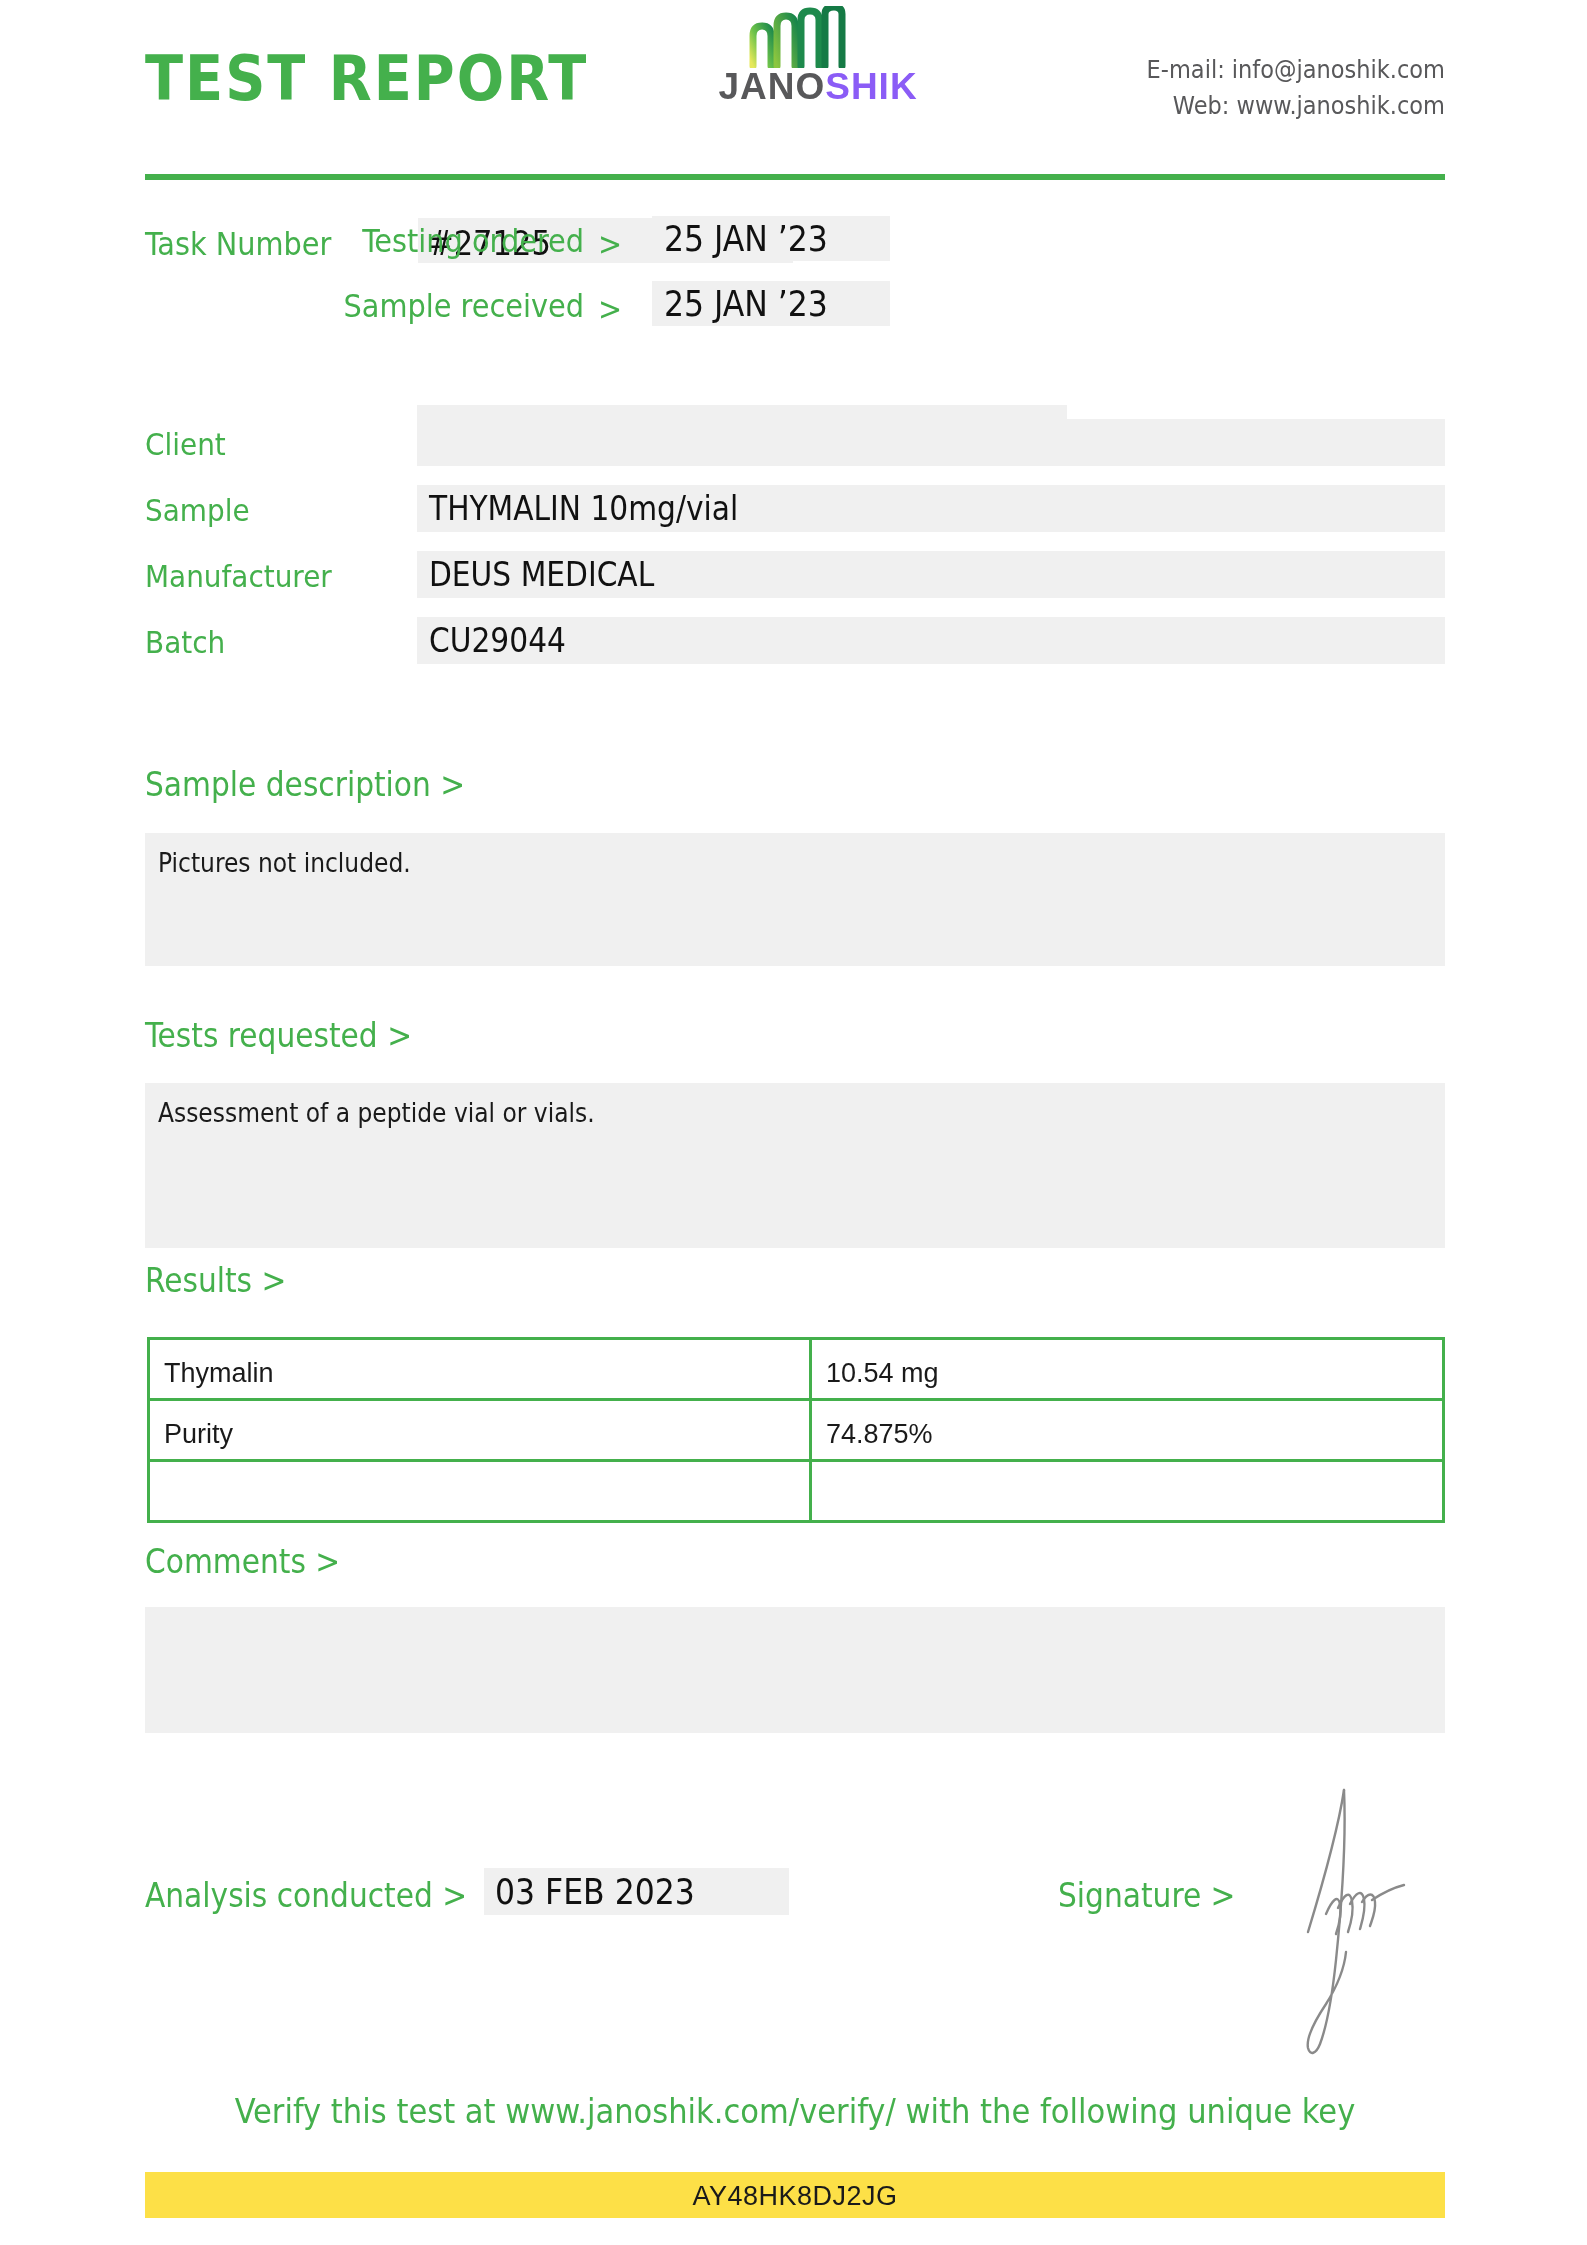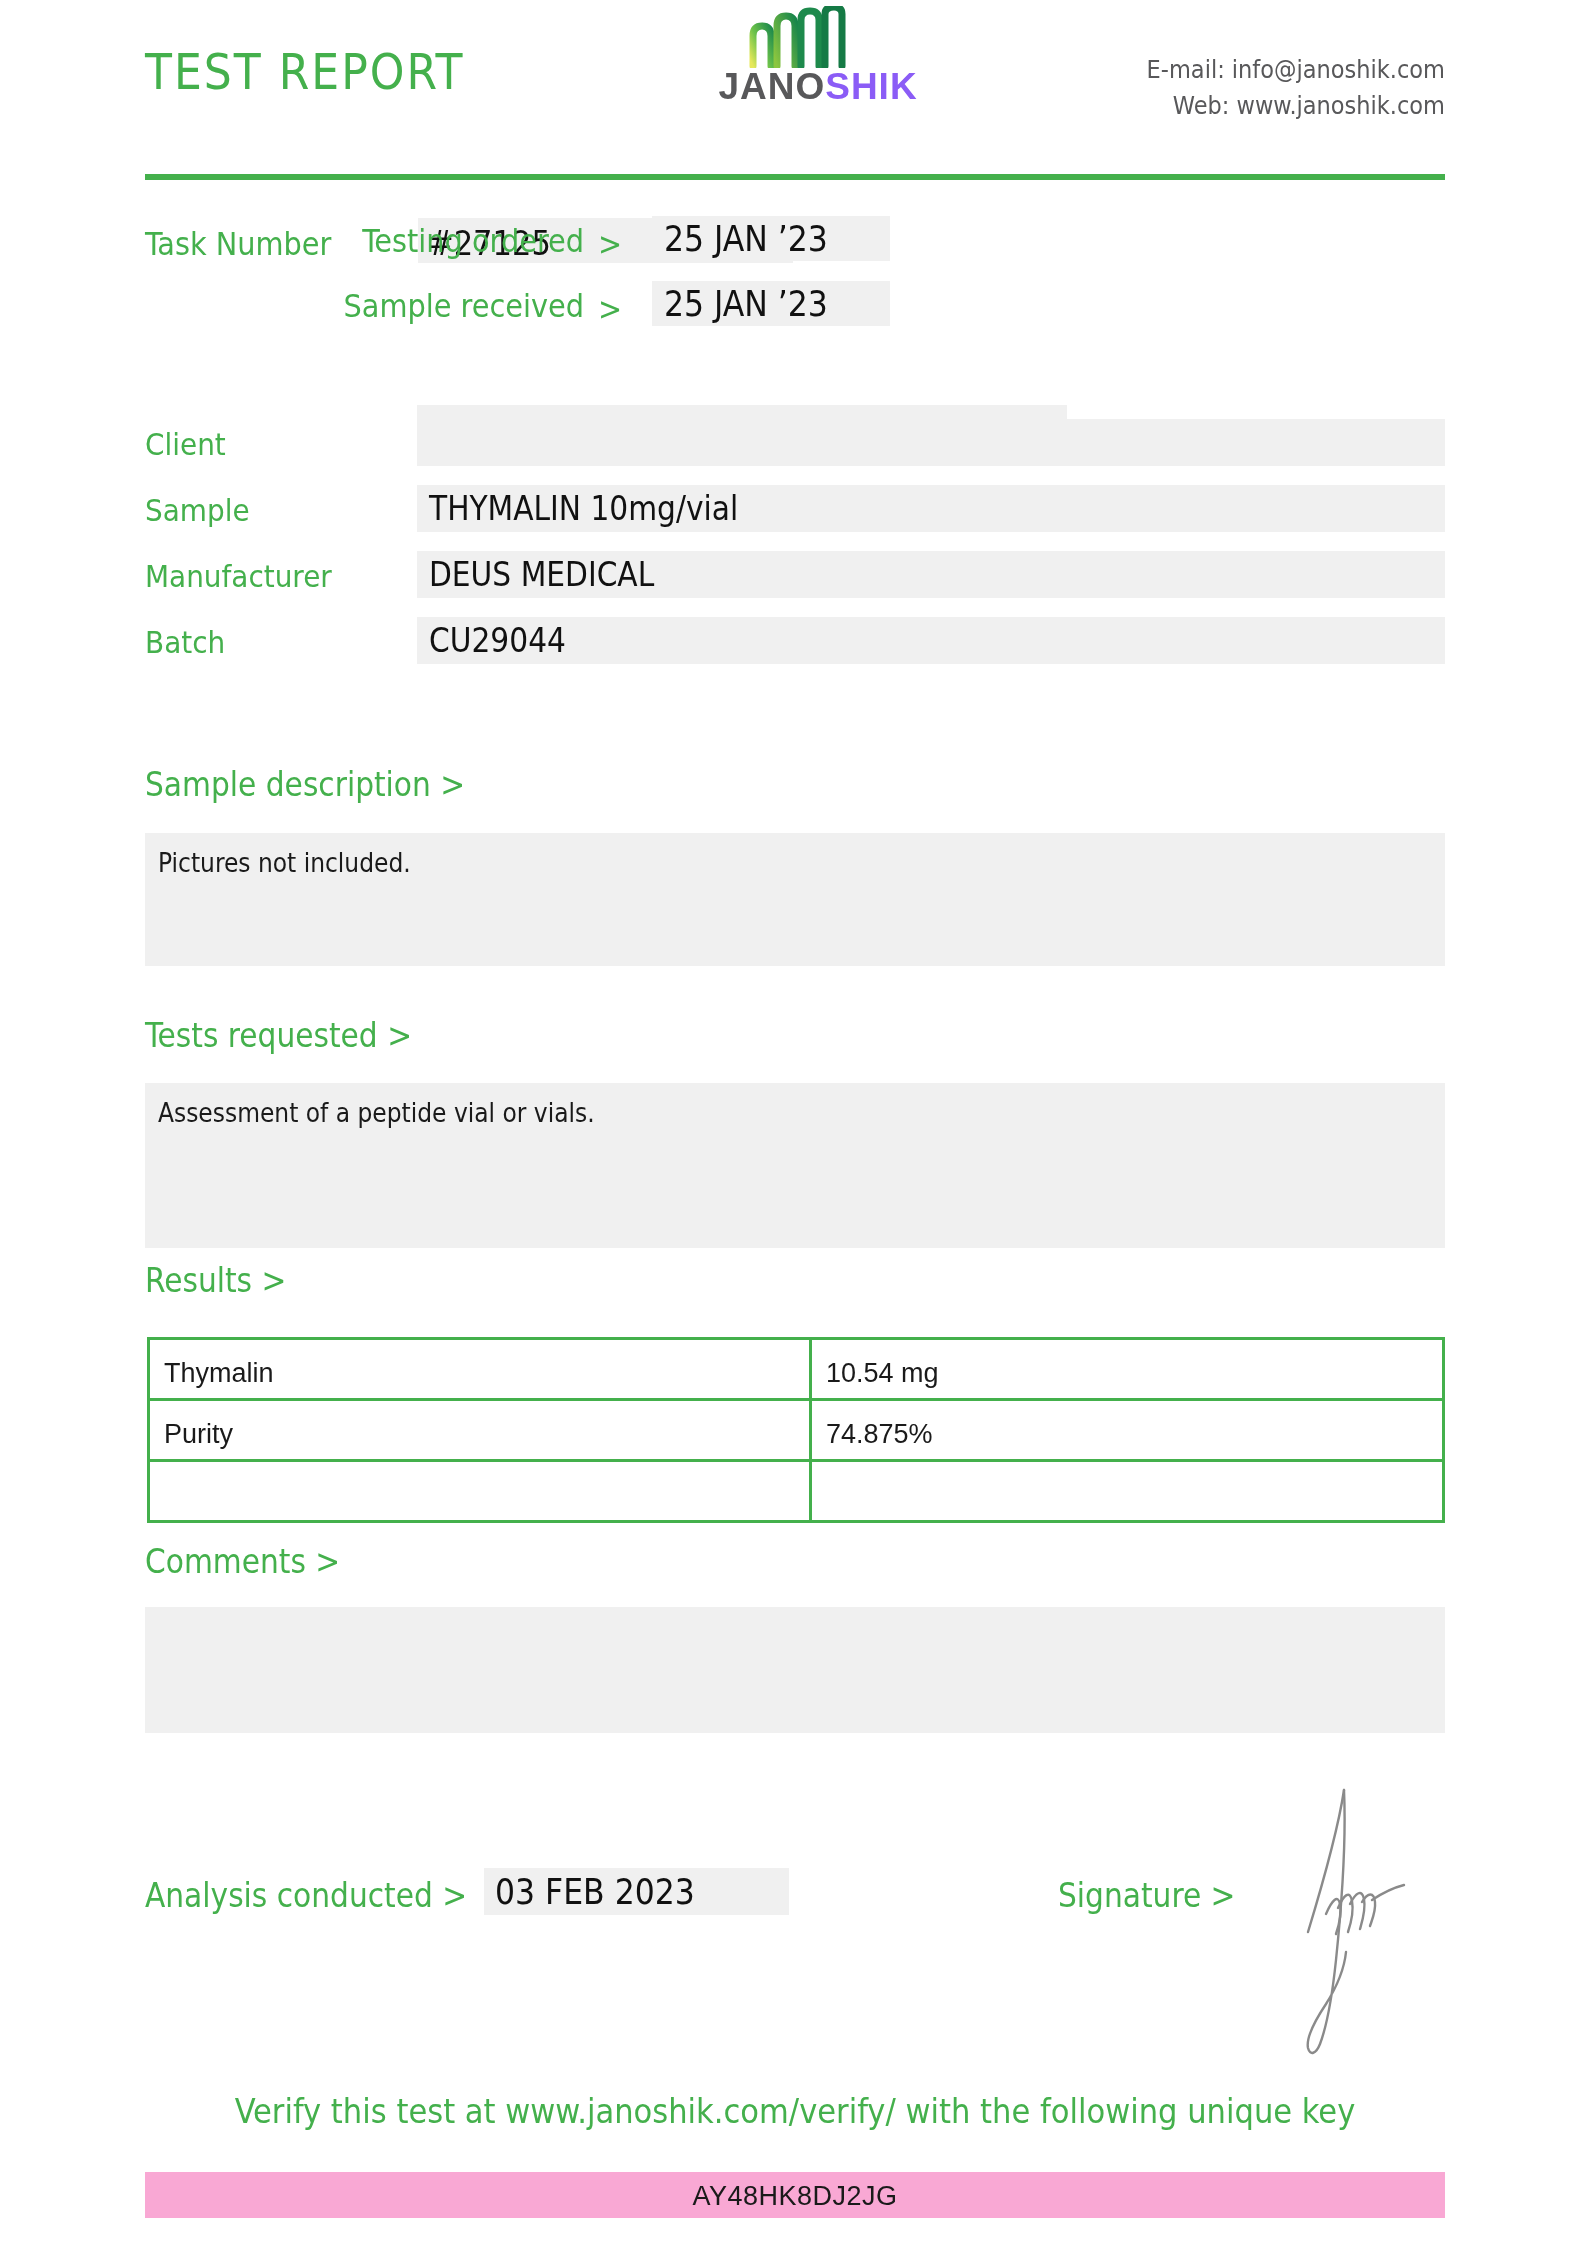--- a/index.html
+++ b/index.html
@@ -27,24 +27,24 @@
     position: absolute;
     left: 145px;
     top: 0;
     width: 1300px;
     height: 185px;
   }
   .doc-title {
     position: absolute;
     left: 0;
     top: 48px;
-    font-size: 49px;
+    font-size: 62px;
     letter-spacing: 2px;
     color: #44b04c;
-    font-weight: 400;
+    font-weight: 700;
     font-stretch: condensed;
     line-height: 1;
     white-space: nowrap;
   }
   .brand {
     position: absolute;
     left: 548px;
     top: 6px;
     width: 250px;
     height: 110px;
@@ -272,21 +272,21 @@
     font-size: 34px;
     line-height: 1;
     white-space: nowrap;
   }
   .key-box {
     position: absolute;
     left: 145px;
     top: 2172px;
     width: 1300px;
     height: 46px;
-    background: #f9a8d4;
+    background: #fde047;
   }
   .key-box .key {
     position: absolute;
     left: 0; top: 9px;
     width: 1300px;
     text-align: center;
     font-family: "Liberation Sans", sans-serif;
     font-size: 27px;
     color: #1a1a1a;
     letter-spacing: 0.5px;

